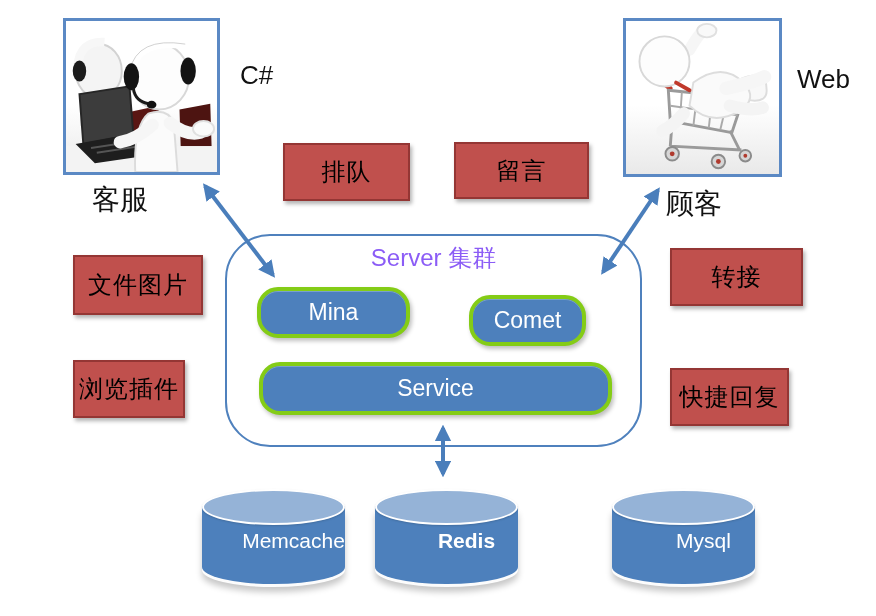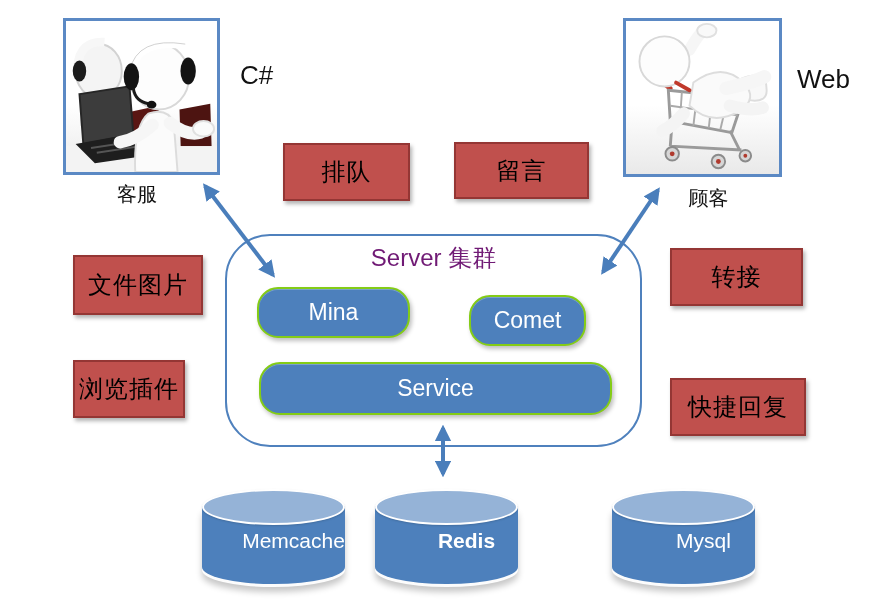--- a/index.html
+++ b/index.html
@@ -12,44 +12,44 @@
   .photo{
     position:absolute;border:3px solid #5b89c4;background:#ffffff;box-sizing:border-box;
   }
   .photo svg{display:block;width:100%;height:100%;}
 
   
   .plain-label{
     position:absolute;color:#111111;font-size:26px;white-space:nowrap;
   }
   .cjk-label{
-    position:absolute;color:#111111;font-size:20px;text-align:center;white-space:nowrap;
+    position:absolute;color:#111111;font-size:28px;text-align:left;white-space:nowrap;
   }
 
   
   .red-box{
     position:absolute;background:#c0504d;border:2px solid #943634;box-sizing:border-box;
     display:flex;align-items:center;justify-content:center;
     color:#000000;font-size:24px;letter-spacing:1px;
     box-shadow:2px 3px 4px rgba(0,0,0,0.30);
   }
 
   
   .cluster{
     position:absolute;left:225px;top:234px;width:417px;height:213px;
     border:2px solid #4f81bd;border-radius:45px;box-sizing:border-box;background:#ffffff;
   }
   .cluster-title{
     position:absolute;left:0;top:6px;width:100%;text-align:center;
-    color:#701a75;font-size:24px;
+    color:#8b5cf6;font-size:24px;
   }
 
   
   .blue-node{
-    position:absolute;background:#4d80bc;border:2px solid #84cc16;border-radius:21px;
+    position:absolute;background:#4d80bc;border:4px solid #84cc16;border-radius:21px;
     box-sizing:border-box;display:flex;align-items:center;justify-content:center;
     color:#ffffff;font-size:23px;
     box-shadow:2px 3px 4px rgba(0,0,0,0.25), inset 0 1px 0 rgba(255,255,255,0.25);
   }
 
   
   .cylinder{position:absolute;width:143px;height:112px;}
   .cyl-body{
     position:absolute;left:0;top:17px;width:100%;height:78px;background:#4d80bc;
     border-radius:0 0 71px 71px / 0 0 17px 17px;
@@ -148,21 +148,21 @@
 
   <div class="plain-label" style="left:797px;top:64px;">Web</div>
 
   <div class="cjk-label" style="left:666px;top:185px;width:85px;">顾客</div>
 
   <div class="red-box" style="left:283px;top:143px;width:127px;height:58px;">排队</div>
   <div class="red-box" style="left:454px;top:142px;width:135px;height:57px;">留言</div>
   <div class="red-box" style="left:73px;top:255px;width:130px;height:60px;">文件图片</div>
   <div class="red-box" style="left:670px;top:248px;width:133px;height:58px;">转接</div>
   <div class="red-box" style="left:73px;top:360px;width:112px;height:58px;">浏览插件</div>
-  <div class="red-box" style="left:670px;top:378px;width:136px;height:58px;">快捷回复</div>
+  <div class="red-box" style="left:670px;top:368px;width:119px;height:58px;">快捷回复</div>
 
   <div class="cluster">
     <div class="cluster-title">Server 集群</div>
     <div class="blue-node" style="left:30px;top:51px;width:153px;height:51px;">Mina</div>
     <div class="blue-node" style="left:242px;top:59px;width:117px;height:51px;">Comet</div>
     <div class="blue-node" style="left:32px;top:126px;width:353px;height:53px;">Service</div>
   </div>
 
   <div class="cylinder" style="left:202px;top:489px;">
     <div class="cyl-body"></div>

